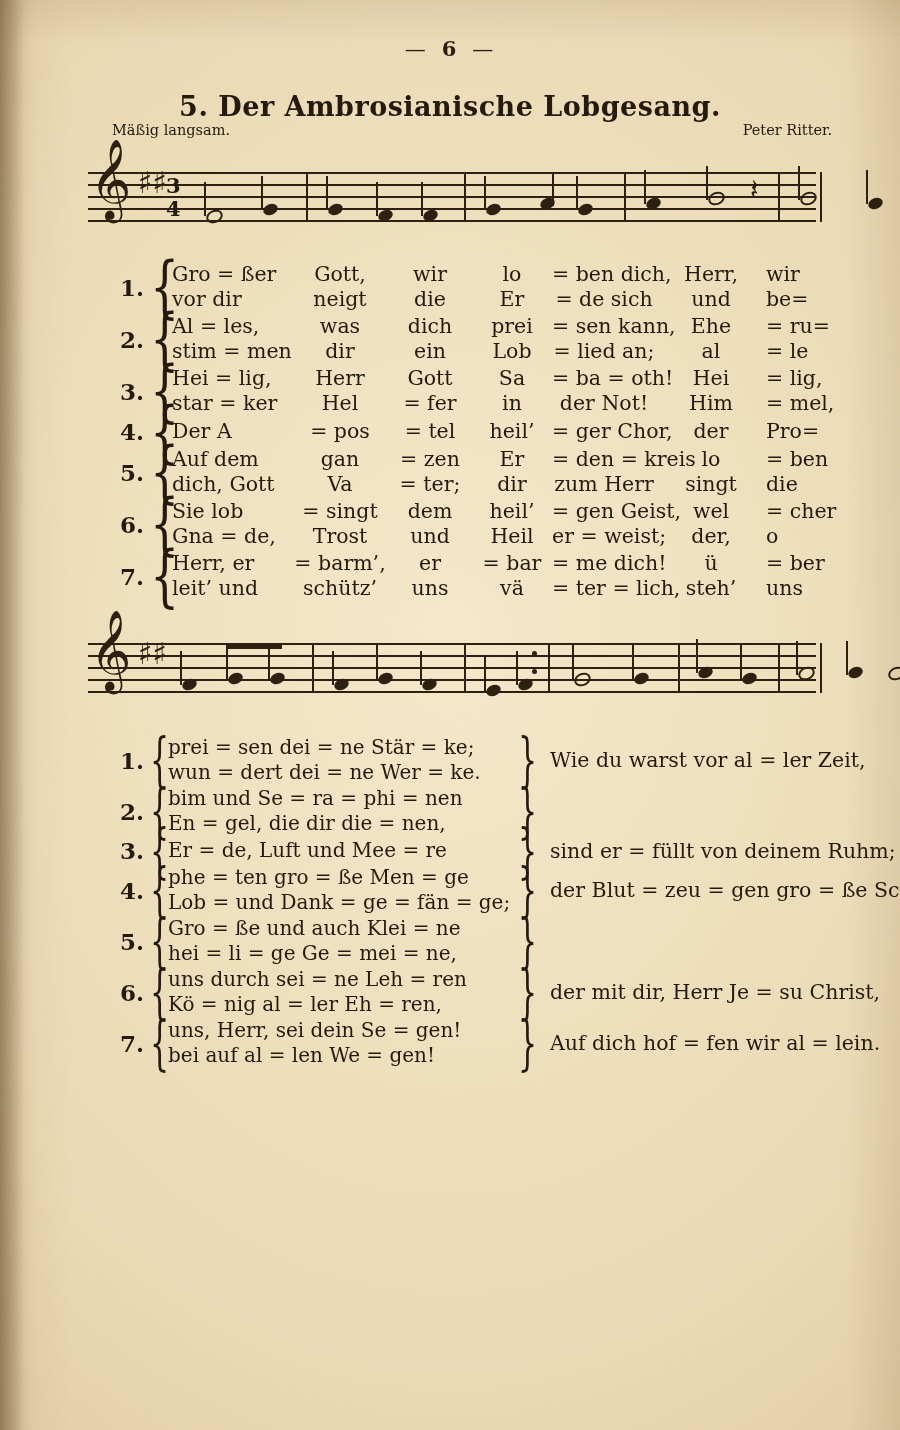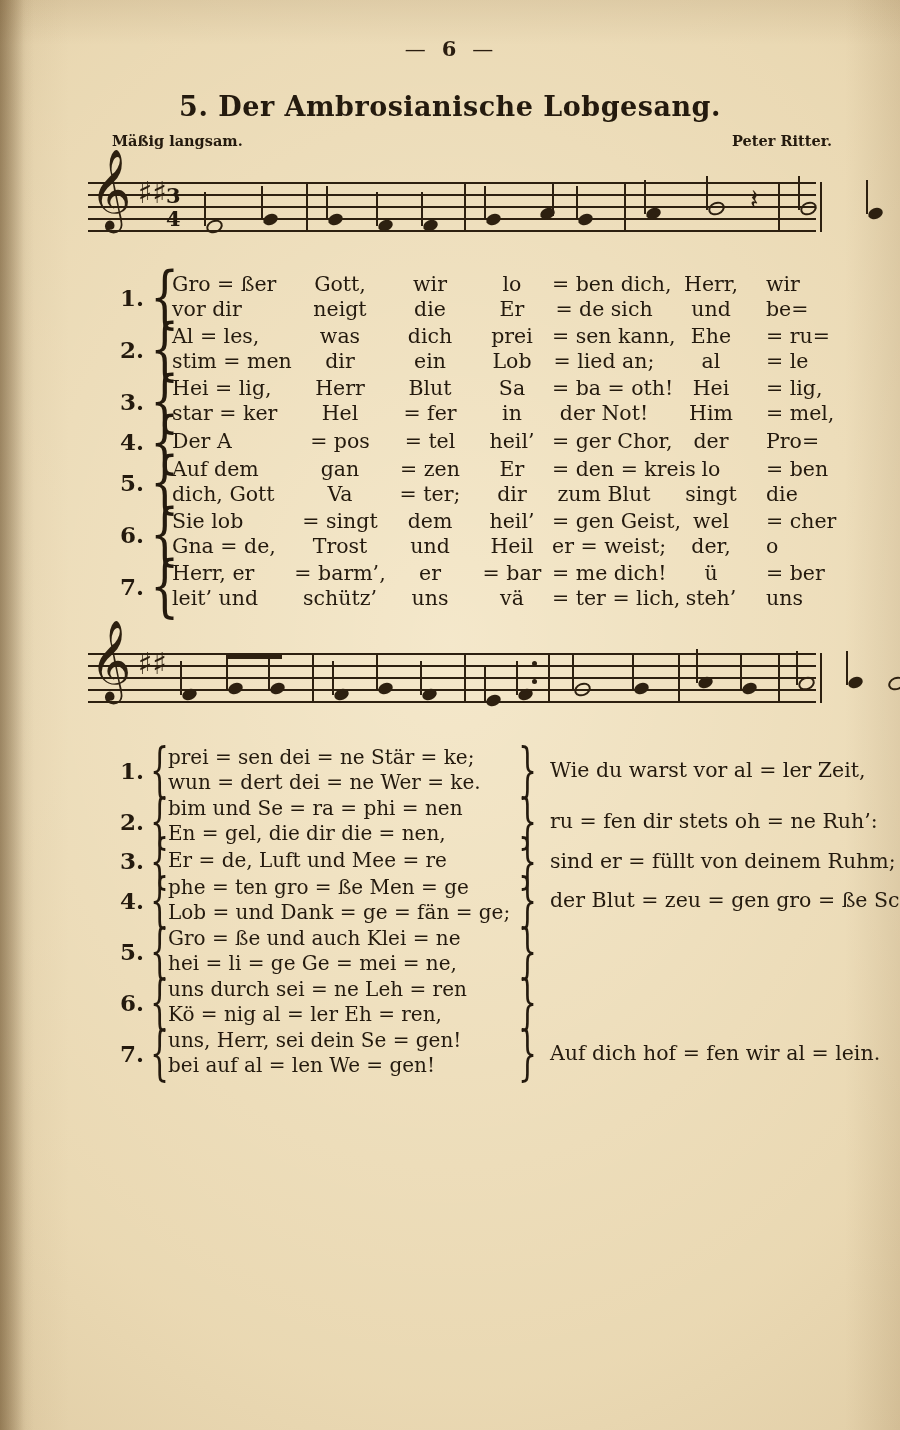--- a/index.html
+++ b/index.html
@@ -61,23 +61,22 @@
     font-weight: bold;
     color: #241a0e;
     font-family: "DejaVu Serif", serif;
     letter-spacing: 0.5px;
   }
   .title .num { margin-right: 10px; }
 
   .credits {
     position: relative;
     height: 22px;
-    margin-top: 10px;
     font-size: 14.5px;
-    font-weight: bold;
+    font-weight: normal;
   }
   .tempo { position: absolute; left: 112px; top: 0; }
   .composer { position: absolute; right: 68px; top: 0; }
 
   
   .system {
     position: relative;
     margin: 8px 78px 0 78px;
     height: 92px;
   }
@@ -376,21 +375,21 @@
       </div>
     </div>
 
     <div class="verse">
       <div class="vnum">3.</div>
       <div class="brace">{</div>
       <div class="vlines">
         <div class="vline">
           <span>Hei = lig,</span>
           <span>Herr</span>
-          <span>Blut</span>
+          <span>Gott</span>
           <span>Sa</span>
           <span>=  ba = oth!</span>
           <span>Hei</span>
           <span>= lig,</span>
         </div>
         <div class="vline">
           <span>star = ker</span>
           <span>Hel</span>
           <span>=  fer</span>
           <span>in</span>
@@ -428,21 +427,21 @@
           <span>Er</span>
           <span>= den = kreis</span>
           <span>lo</span>
           <span>= ben</span>
         </div>
         <div class="vline">
           <span>dich, Gott</span>
           <span>Va</span>
           <span>=  ter;</span>
           <span>dir</span>
-          <span>zum  Blut</span>
+          <span>zum  Herr</span>
           <span>singt</span>
           <span>die</span>
         </div>
       </div>
     </div>
 
     <div class="verse">
       <div class="vnum">6.</div>
       <div class="brace">{</div>
       <div class="vlines">
@@ -574,21 +573,20 @@
     </div>
 
     <div class="verse">
       <div class="vnum">2.</div>
       <div class="brace-tall">{</div>
       <div class="vcol">
         <div class="vline">bim und  Se = ra = phi = nen</div>
         <div class="vline">En = gel,  die  dir  die = nen,</div>
       </div>
       <div class="brace-tall right">}</div>
-      <div class="tail">ru = fen  dir  stets  oh = ne  Ruh’:</div>
     </div>
 
     <div class="verse">
       <div class="vnum">3.</div>
       <div class="brace-tall">{</div>
       <div class="vcol">
         <div class="vline">Er = de, Luft und Mee = re</div>
       </div>
       <div class="brace-tall right">}</div>
       <div class="tail">sind er = füllt von deinem Ruhm;</div>
@@ -616,20 +614,21 @@
     </div>
 
     <div class="verse">
       <div class="vnum">6.</div>
       <div class="brace-tall">{</div>
       <div class="vcol">
         <div class="vline">uns durch  sei = ne  Leh = ren</div>
         <div class="vline">Kö = nig  al = ler  Eh = ren,</div>
       </div>
       <div class="brace-tall right">}</div>
+      <div class="tail">der mit  dir, Herr Je = su Christ,</div>
     </div>
 
     <div class="verse">
       <div class="vnum">7.</div>
       <div class="brace-tall">{</div>
       <div class="vcol">
         <div class="vline">uns, Herr, sei dein Se = gen!</div>
         <div class="vline">bei  auf   al = len We = gen!</div>
       </div>
       <div class="brace-tall right">}</div>

